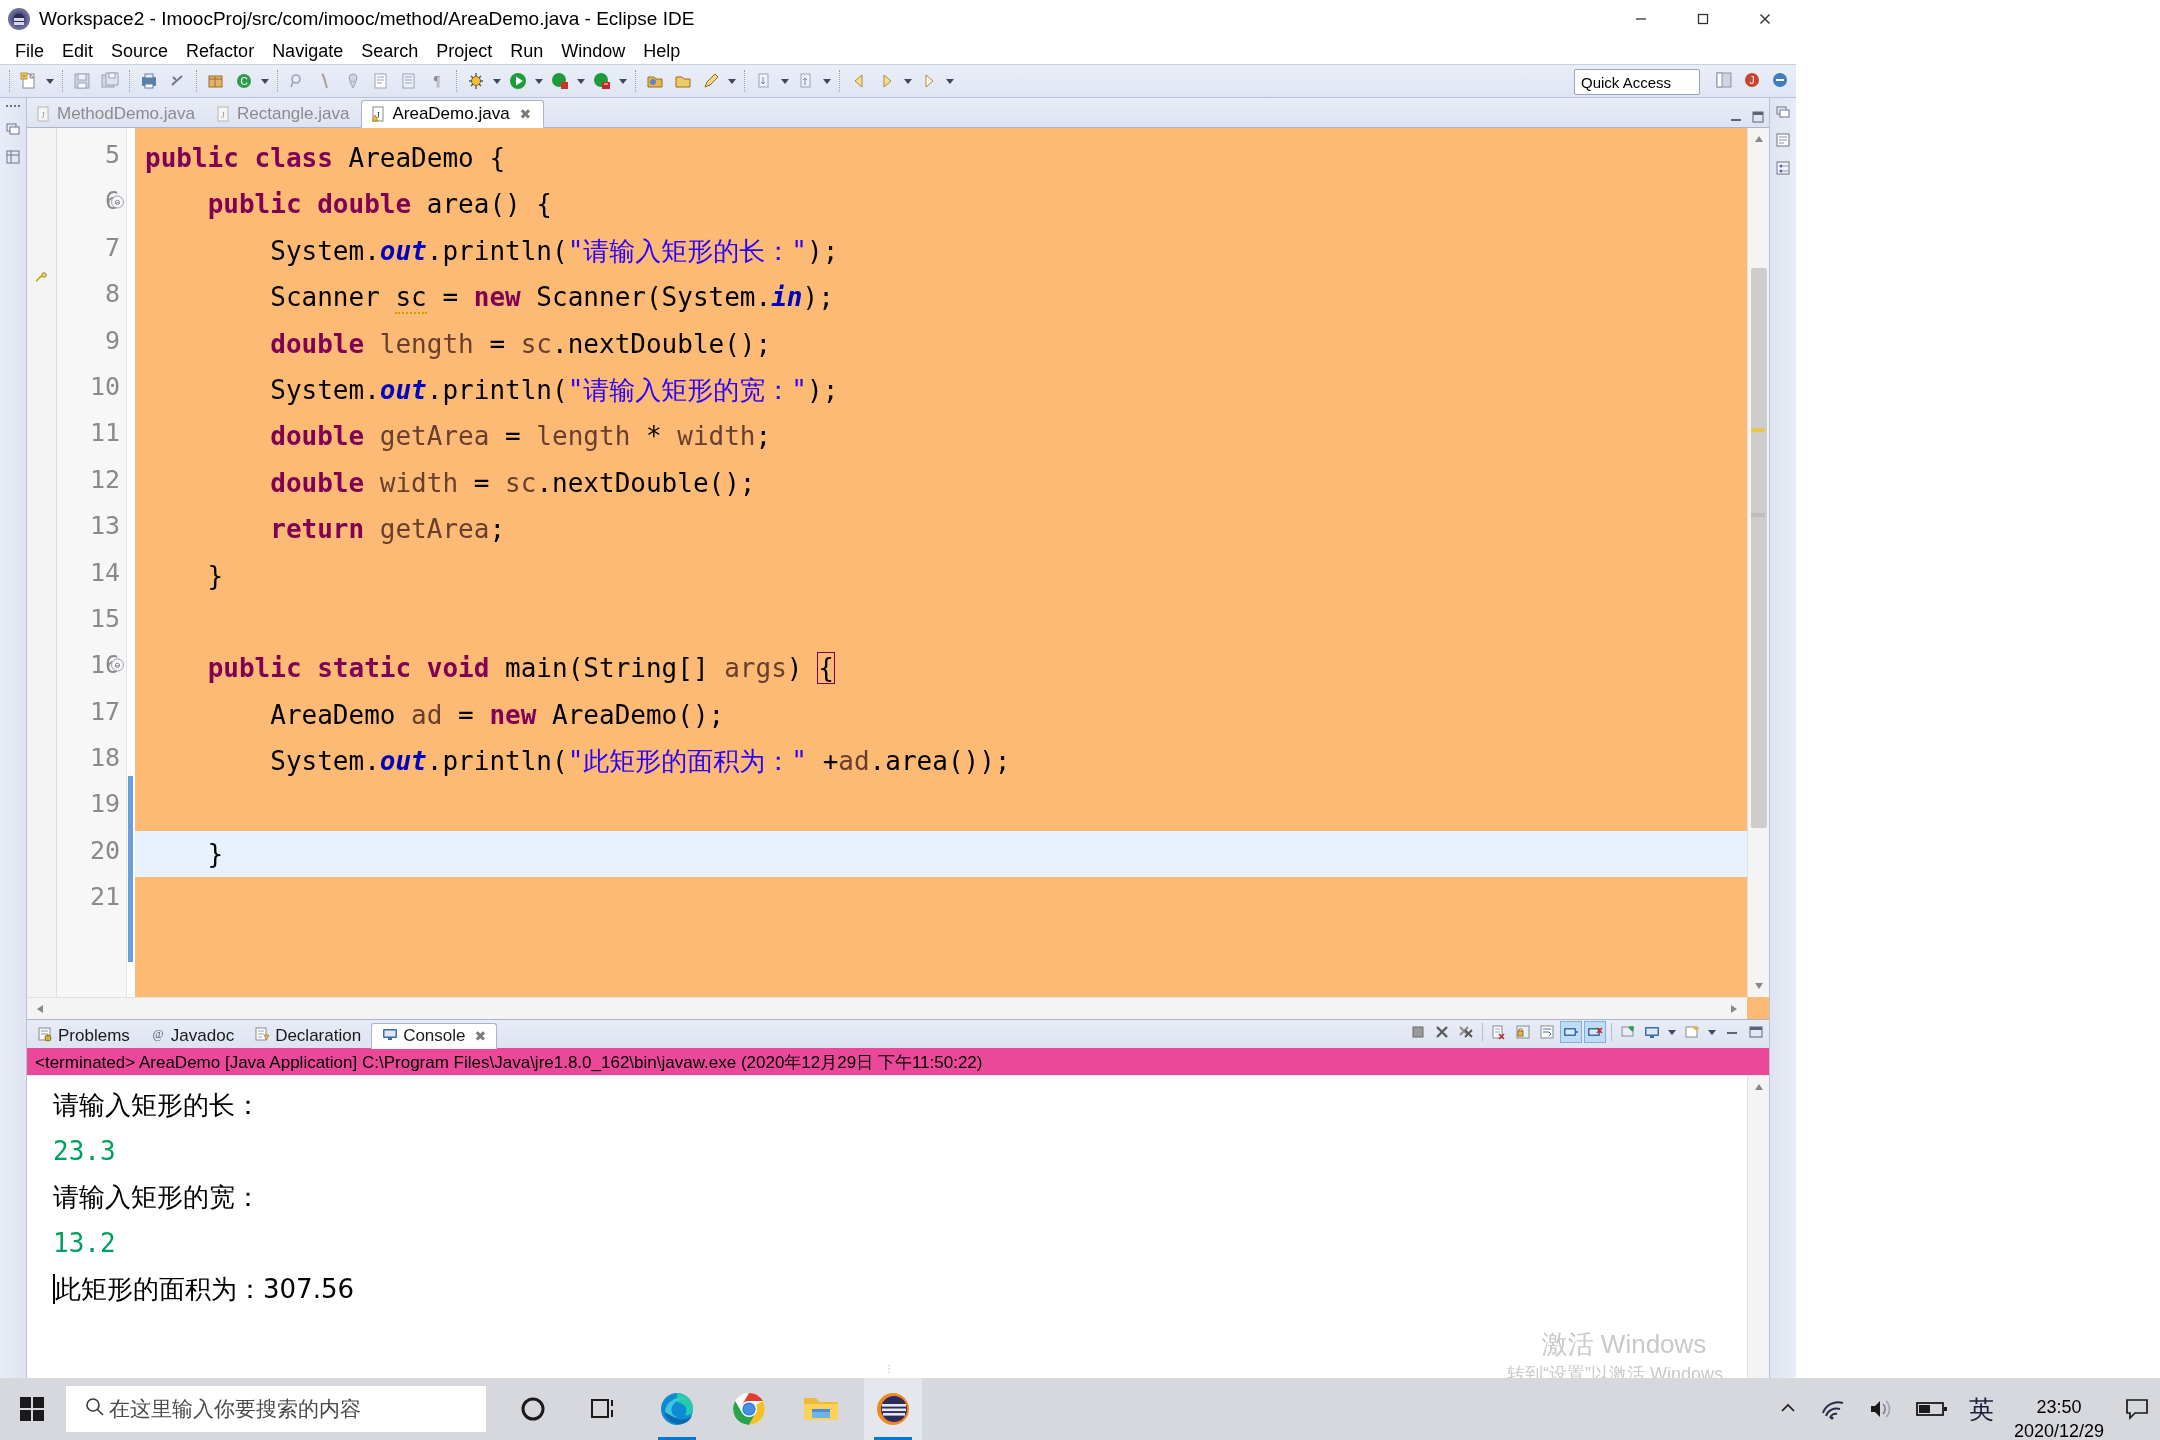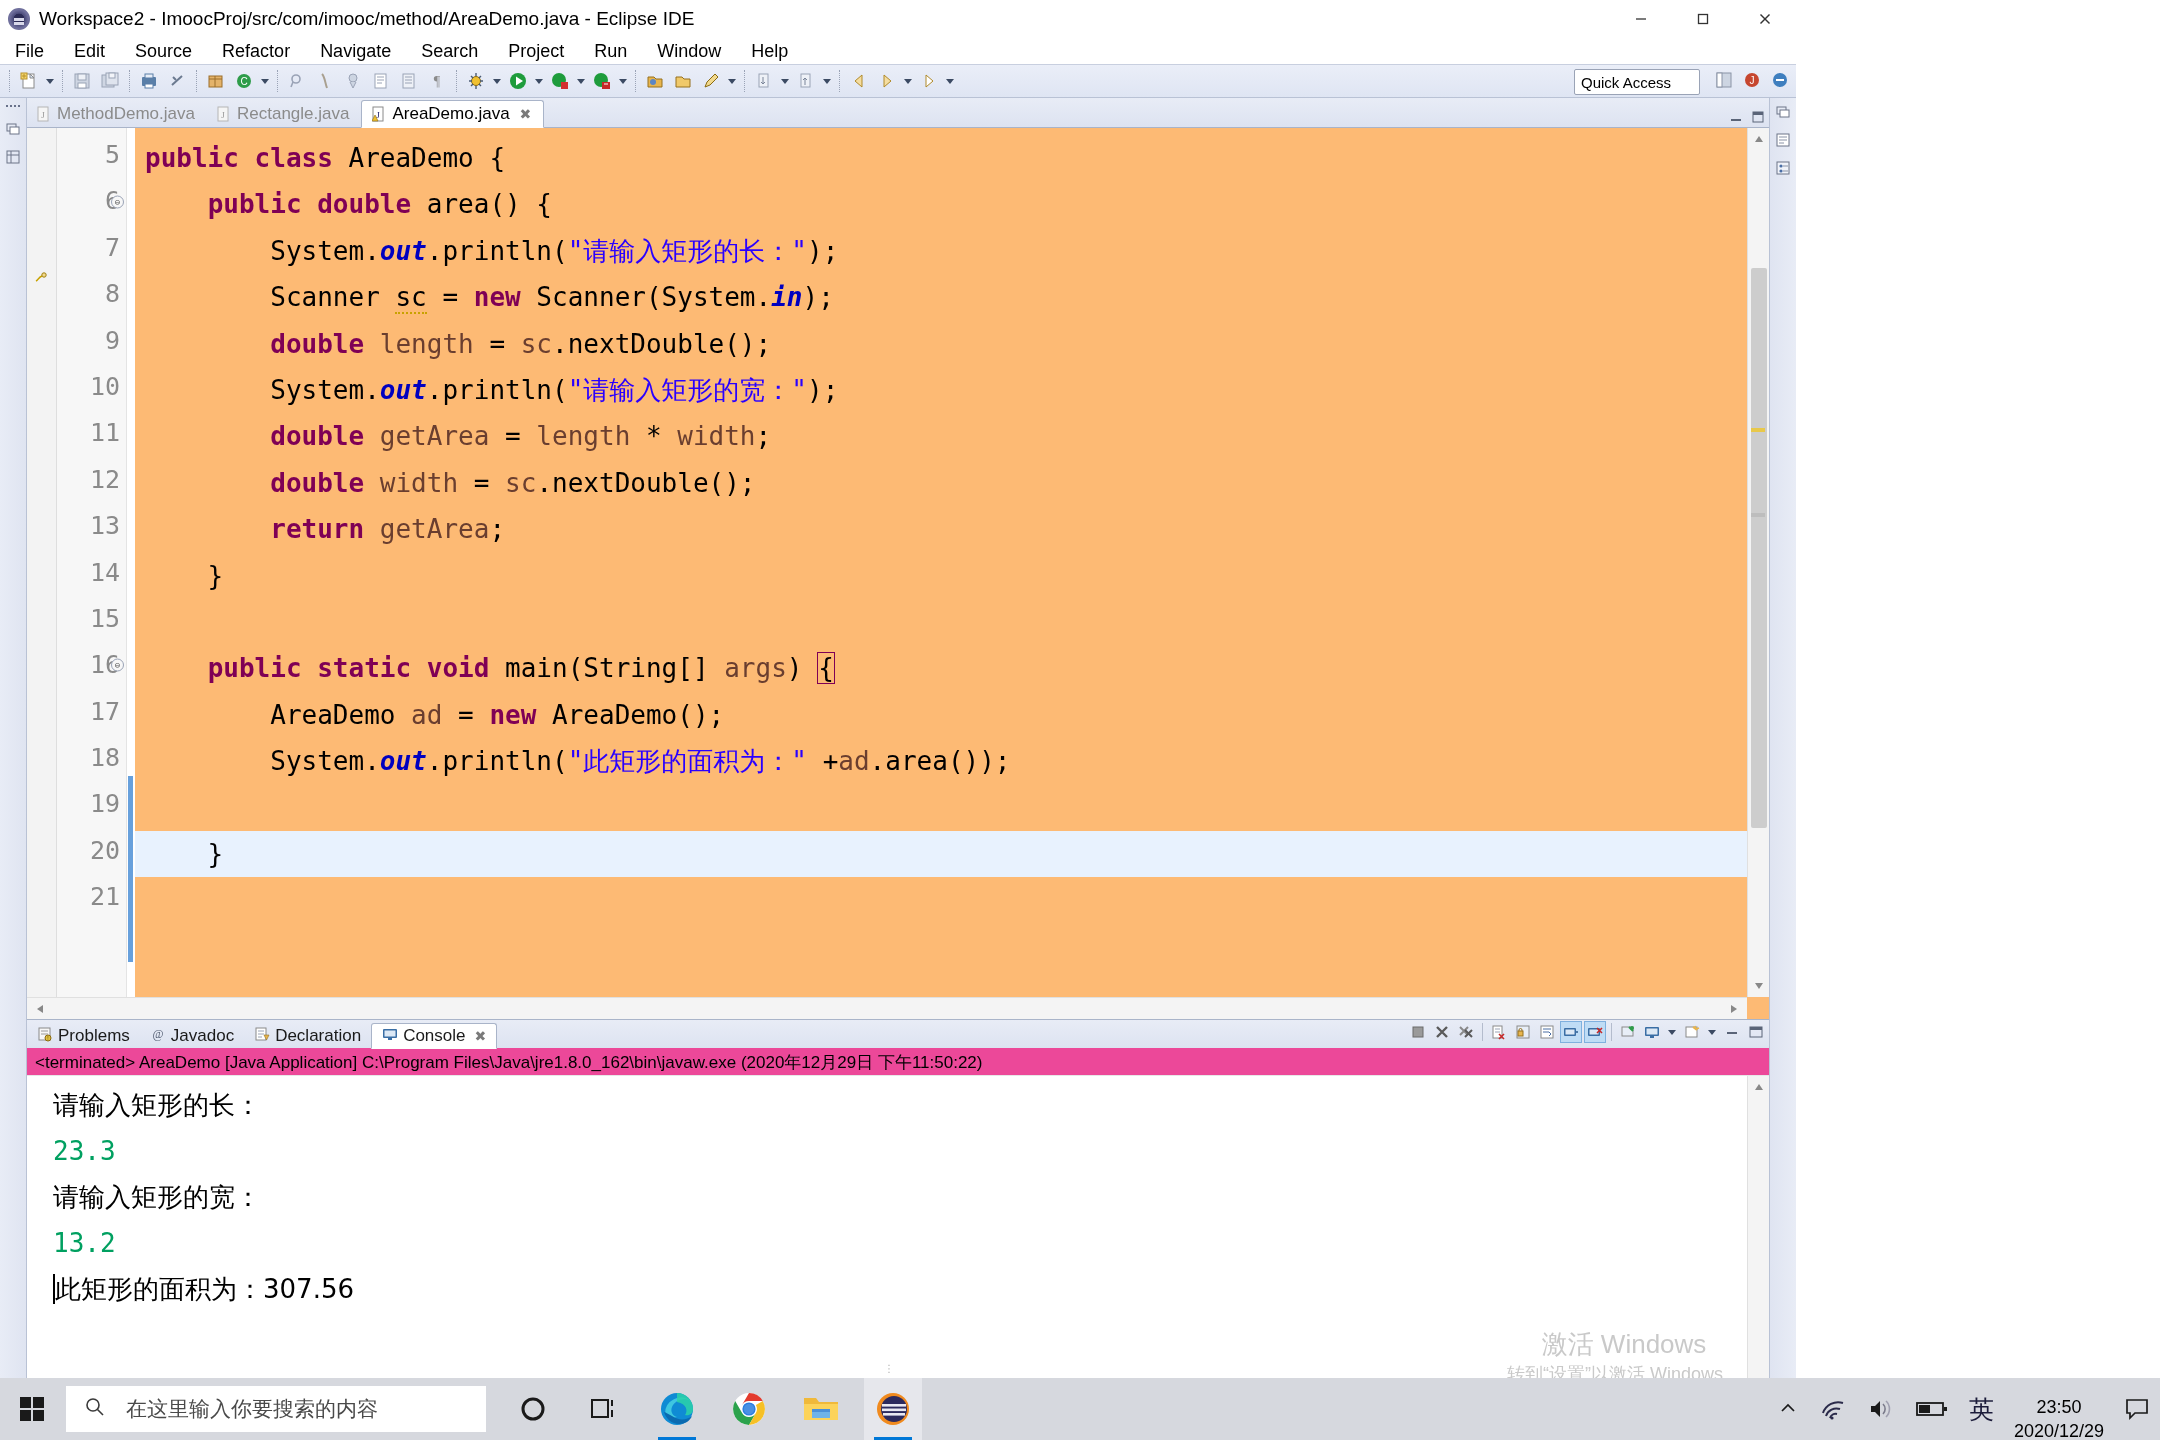--- a/index.html
+++ b/index.html
@@ -29,21 +29,21 @@
     background:#d9d9ea; box-shadow: 0 4px 0 #d9d9ea;
   }
   .title-text { font-size: 19px; color:#000; white-space: nowrap; }
   .win-ctrls { position:absolute; right:0; top:0; height:38px; display:flex; }
   .win-btn { width:62px; height:38px; display:flex; align-items:center; justify-content:center; }
   .win-btn svg { display:block; }
 
   
   .menubar {
     height: 26px; display:flex; align-items:flex-end; padding-left:6px;
-    background:#ffffff; font-size:18px; color:#000;gap:12px;
+    background:#ffffff; font-size:18px; color:#000;
   }
   .menu-item { padding: 0 9px; height:26px; line-height:26px; white-space:nowrap; }
 
   
   .toolbar {
     height: 34px; background: linear-gradient(to bottom,#eaeef8 0%, #dfe5f3 100%);
     border-top: 1px solid #c8cfdf; border-bottom: 1px solid #b9c2d5;
     display:flex; align-items:center; padding-left:4px; position:relative;
   }
   .tb-sep { width:1px; height:22px; background:#b4bccd; margin:0 5px; border-left:1px dotted #9aa3b6; background:transparent; }
@@ -192,21 +192,21 @@
   
   .taskbar {
     position:absolute; left:0; bottom:0; width:2160px; height:62px;
     background:#d6d8de; display:flex; align-items:center;
   }
   .start {
     width:64px; height:62px; display:flex; align-items:center; justify-content:center;
   }
   .search-box {
     width:420px; height:46px; background:#fff; display:flex; align-items:center;
-    gap:20px; padding-left:18px; margin-left:2px;
+    gap:3px; padding-left:18px; margin-left:2px;
   }
   .search-ph { font-size:21px; color:#4a4a4a; }
   .tb-apps { display:flex; align-items:center; margin-left:18px; gap:14px; height:62px;}
   .tb-app { width:58px; height:62px; display:flex; align-items:center; justify-content:center; position:relative;}
   .tb-app.active { background:#e6e7ec; }
   .tb-app.active::after, .tb-app.run::after {
     content:""; position:absolute; bottom:0; left:10px; right:10px; height:3px; background:#0078d7;
   }
   .tray { margin-left:auto; display:flex; align-items:center; gap:20px; padding-right:10px; height:62px;}
   .tray-ico { display:flex; align-items:center; justify-content:center; }

